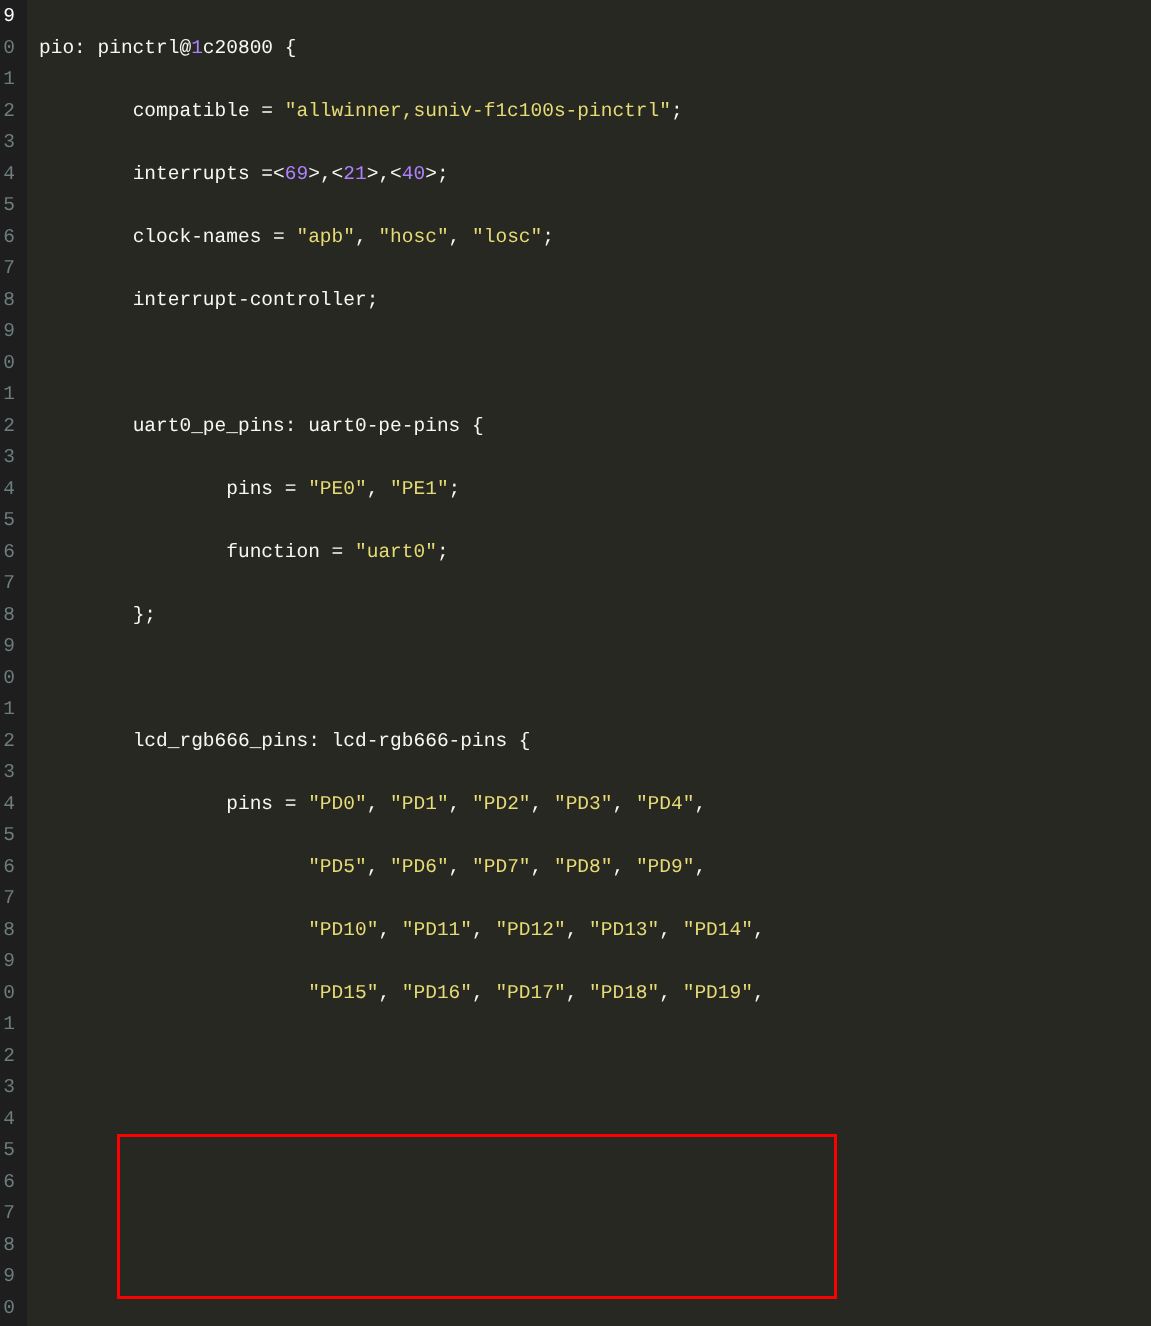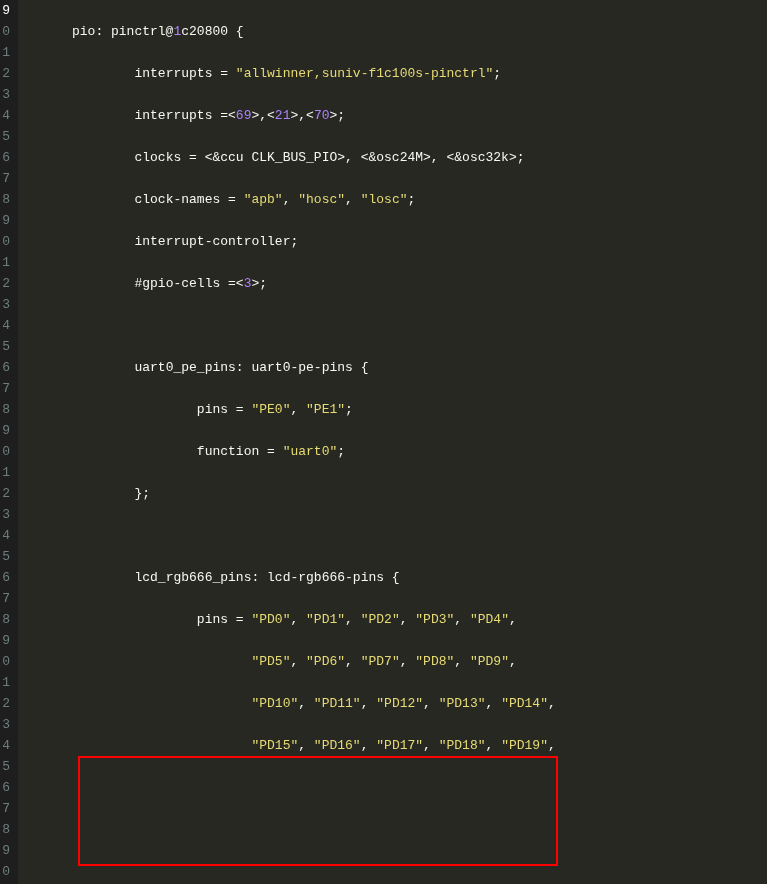--- a/index.html
+++ b/index.html
@@ -24,21 +24,21 @@
   .gutter div { height: 21px; }
   .gutter .current { color: #ffffff; }
   .code {
     background: #272822;
     color: #f8f8f2;
     flex: 1;
     padding-left: 8px;
     white-space: pre;
     position: relative;
   }
-  .code .line { height: 21px; margin-left: 46px; }
+  .code .line { height: 21px; }
   .str { color: #e6db74; }
   .num { color: #ae81ff; }
   .plain { color: #f8f8f2; }
   .highlight-box {
     position: absolute;
     border: 2px solid #ff0000;
     left: 60px;
     top: 756px;
     width: 480px;
     height: 110px;
@@ -89,26 +89,24 @@
     <div>6</div>
     <div>7</div>
     <div>8</div>
     <div>9</div>
     <div>0</div>
     <div>1</div>
   </div>
 
 <div class="code">
 <div class="line"><span></span><span class="plain">pio: pinctrl@</span><span class="num">1</span><span class="plain">c20800 {</span></div>
-<div class="line"><span>        </span><span class="plain">interrupts = </span><span class="str">"allwinner,suniv-f1c100s-pinctrl"</span><span class="plain">;</span></div>
-<div class="line"><span>        </span><span class="plain">interrupts =&lt;</span><span class="num">69</span><span class="plain">&gt;,&lt;</span><span class="num">21</span><span class="plain">&gt;,&lt;</span><span class="num">70</span><span class="plain">&gt;;</span></div>
-<div class="line"><span>        </span><span class="plain">clocks = &lt;&amp;ccu CLK_BUS_PIO&gt;, &lt;&amp;osc24M&gt;, &lt;&amp;osc32k&gt;;</span></div>
+<div class="line"><span>        </span><span class="plain">compatible = </span><span class="str">"allwinner,suniv-f1c100s-pinctrl"</span><span class="plain">;</span></div>
+<div class="line"><span>        </span><span class="plain">interrupts =&lt;</span><span class="num">69</span><span class="plain">&gt;,&lt;</span><span class="num">21</span><span class="plain">&gt;,&lt;</span><span class="num">40</span><span class="plain">&gt;;</span></div>
 <div class="line"><span>        </span><span class="plain">clock-names = </span><span class="str">"apb"</span><span class="plain">, </span><span class="str">"hosc"</span><span class="plain">, </span><span class="str">"losc"</span><span class="plain">;</span></div>
 <div class="line"><span>        </span><span class="plain">interrupt-controller;</span></div>
-<div class="line"><span>        </span><span class="plain">#gpio-cells =&lt;</span><span class="num">3</span><span class="plain">&gt;;</span></div>
 <div class="line"><span></span></div>
 <div class="line"><span>        </span><span class="plain">uart0_pe_pins: uart0-pe-pins {</span></div>
 <div class="line"><span>                </span><span class="plain">pins = </span><span class="str">"PE0"</span><span class="plain">, </span><span class="str">"PE1"</span><span class="plain">;</span></div>
 <div class="line"><span>                </span><span class="plain">function = </span><span class="str">"uart0"</span><span class="plain">;</span></div>
 <div class="line"><span>        </span><span class="plain">};</span></div>
 <div class="line"><span></span></div>
 <div class="line"><span>        </span><span class="plain">lcd_rgb666_pins: lcd-rgb666-pins {</span></div>
 <div class="line"><span>                </span><span class="plain">pins = </span><span class="str">"PD0"</span><span class="plain">, </span><span class="str">"PD1"</span><span class="plain">, </span><span class="str">"PD2"</span><span class="plain">, </span><span class="str">"PD3"</span><span class="plain">, </span><span class="str">"PD4"</span><span class="plain">,</span></div>
 <div class="line"><span>                       </span><span class="str">"PD5"</span><span class="plain">, </span><span class="str">"PD6"</span><span class="plain">, </span><span class="str">"PD7"</span><span class="plain">, </span><span class="str">"PD8"</span><span class="plain">, </span><span class="str">"PD9"</span><span class="plain">,</span></div>
 <div class="line"><span>                       </span><span class="str">"PD10"</span><span class="plain">, </span><span class="str">"PD11"</span><span class="plain">, </span><span class="str">"PD12"</span><span class="plain">, </span><span class="str">"PD13"</span><span class="plain">, </span><span class="str">"PD14"</span><span class="plain">,</span></div>

